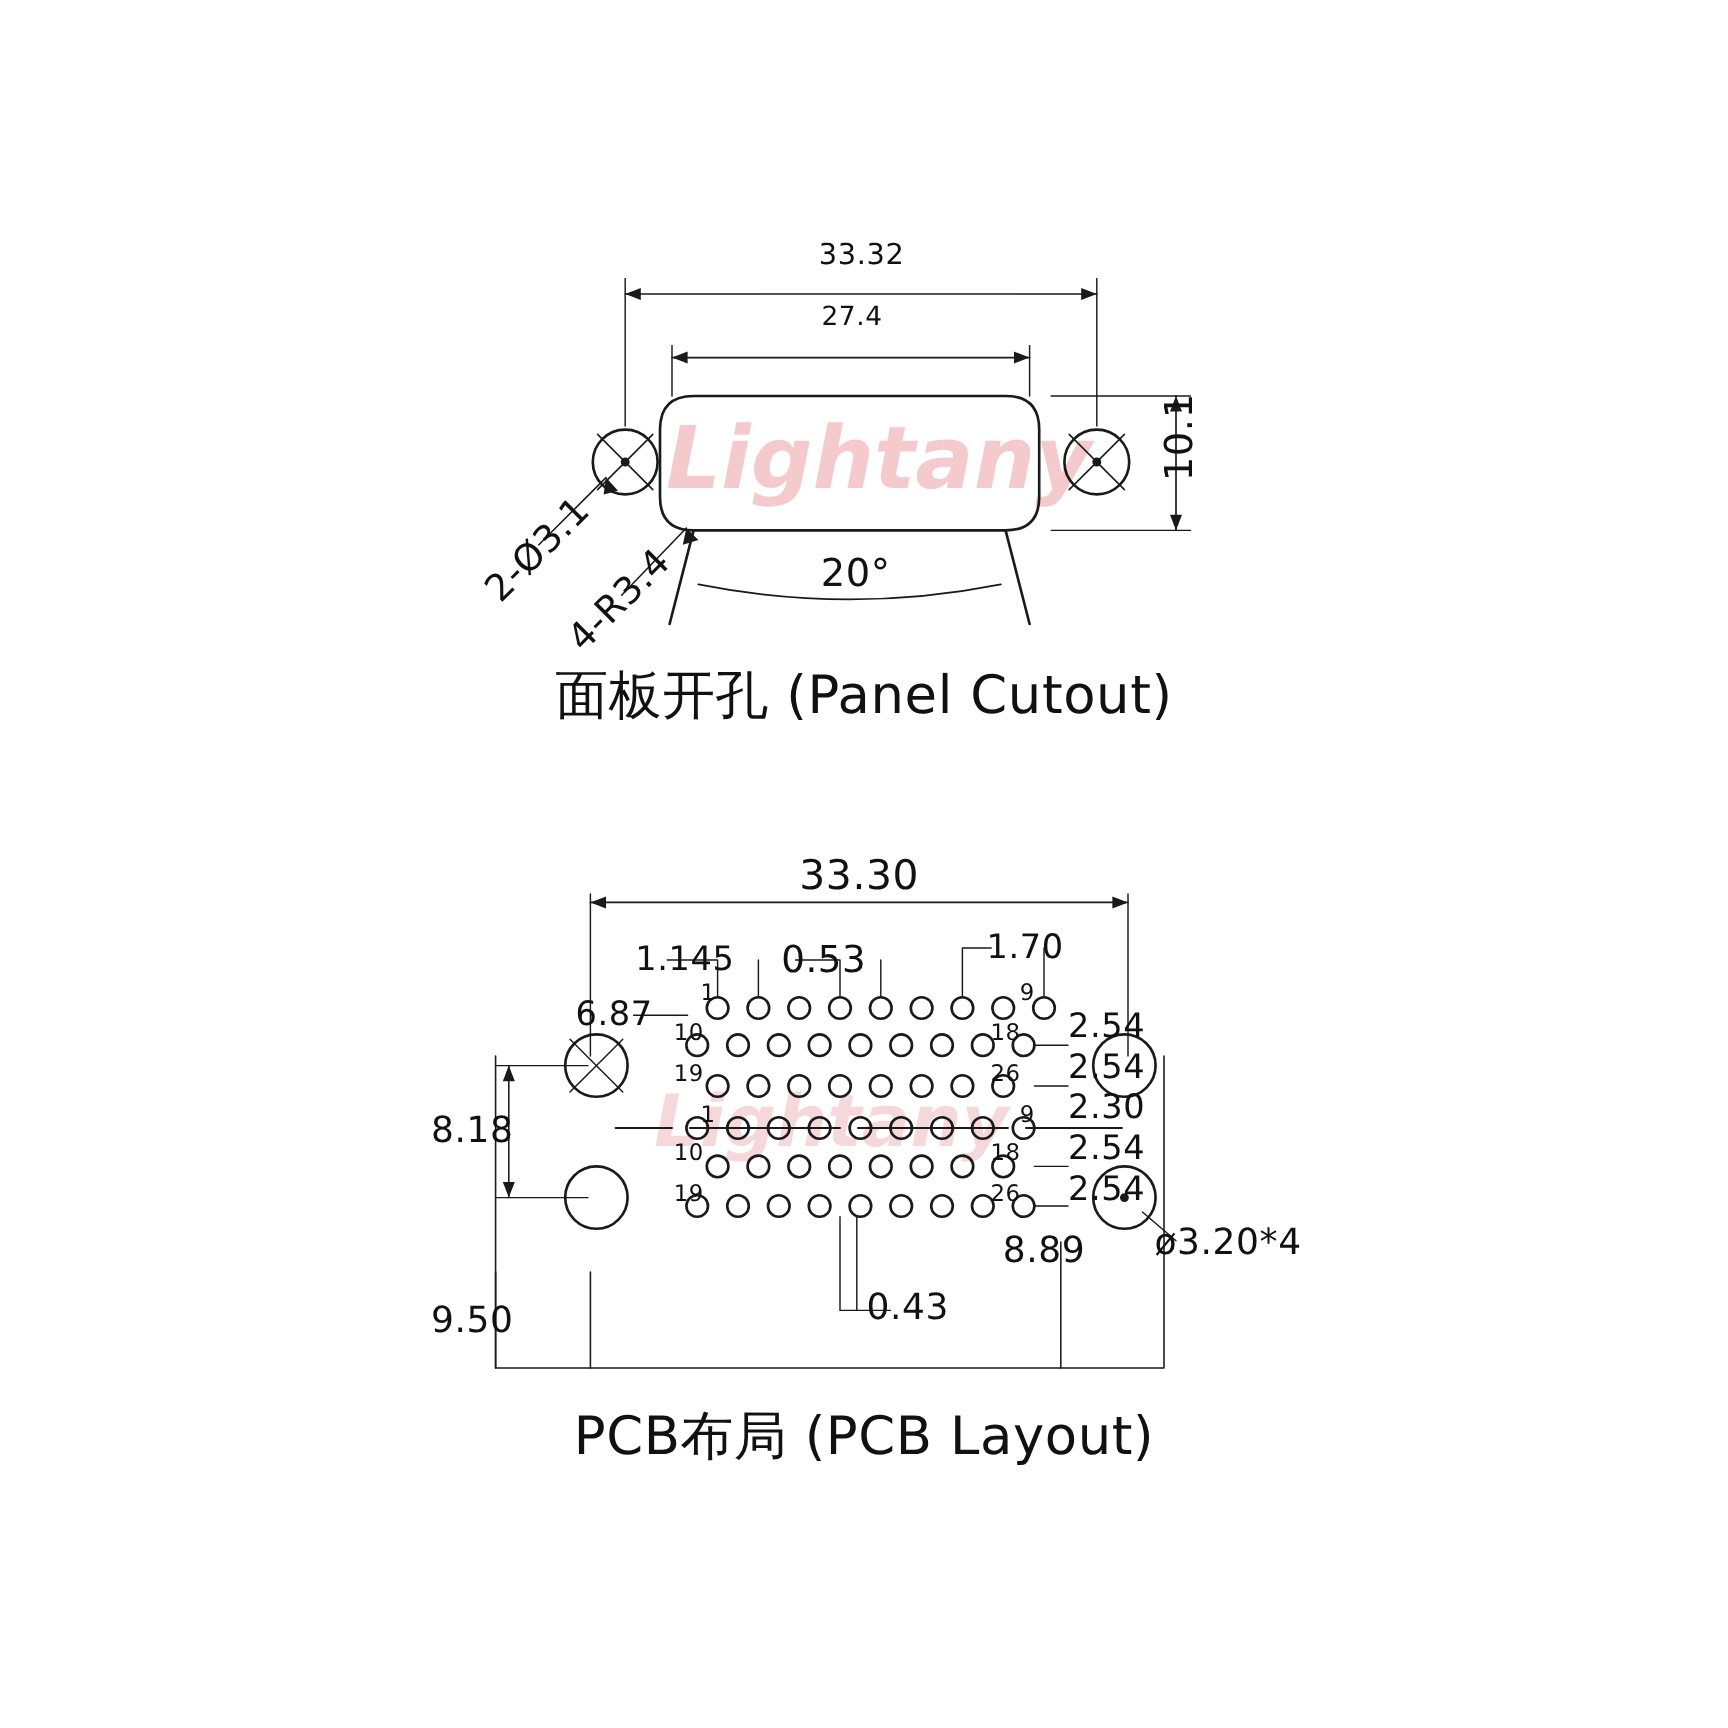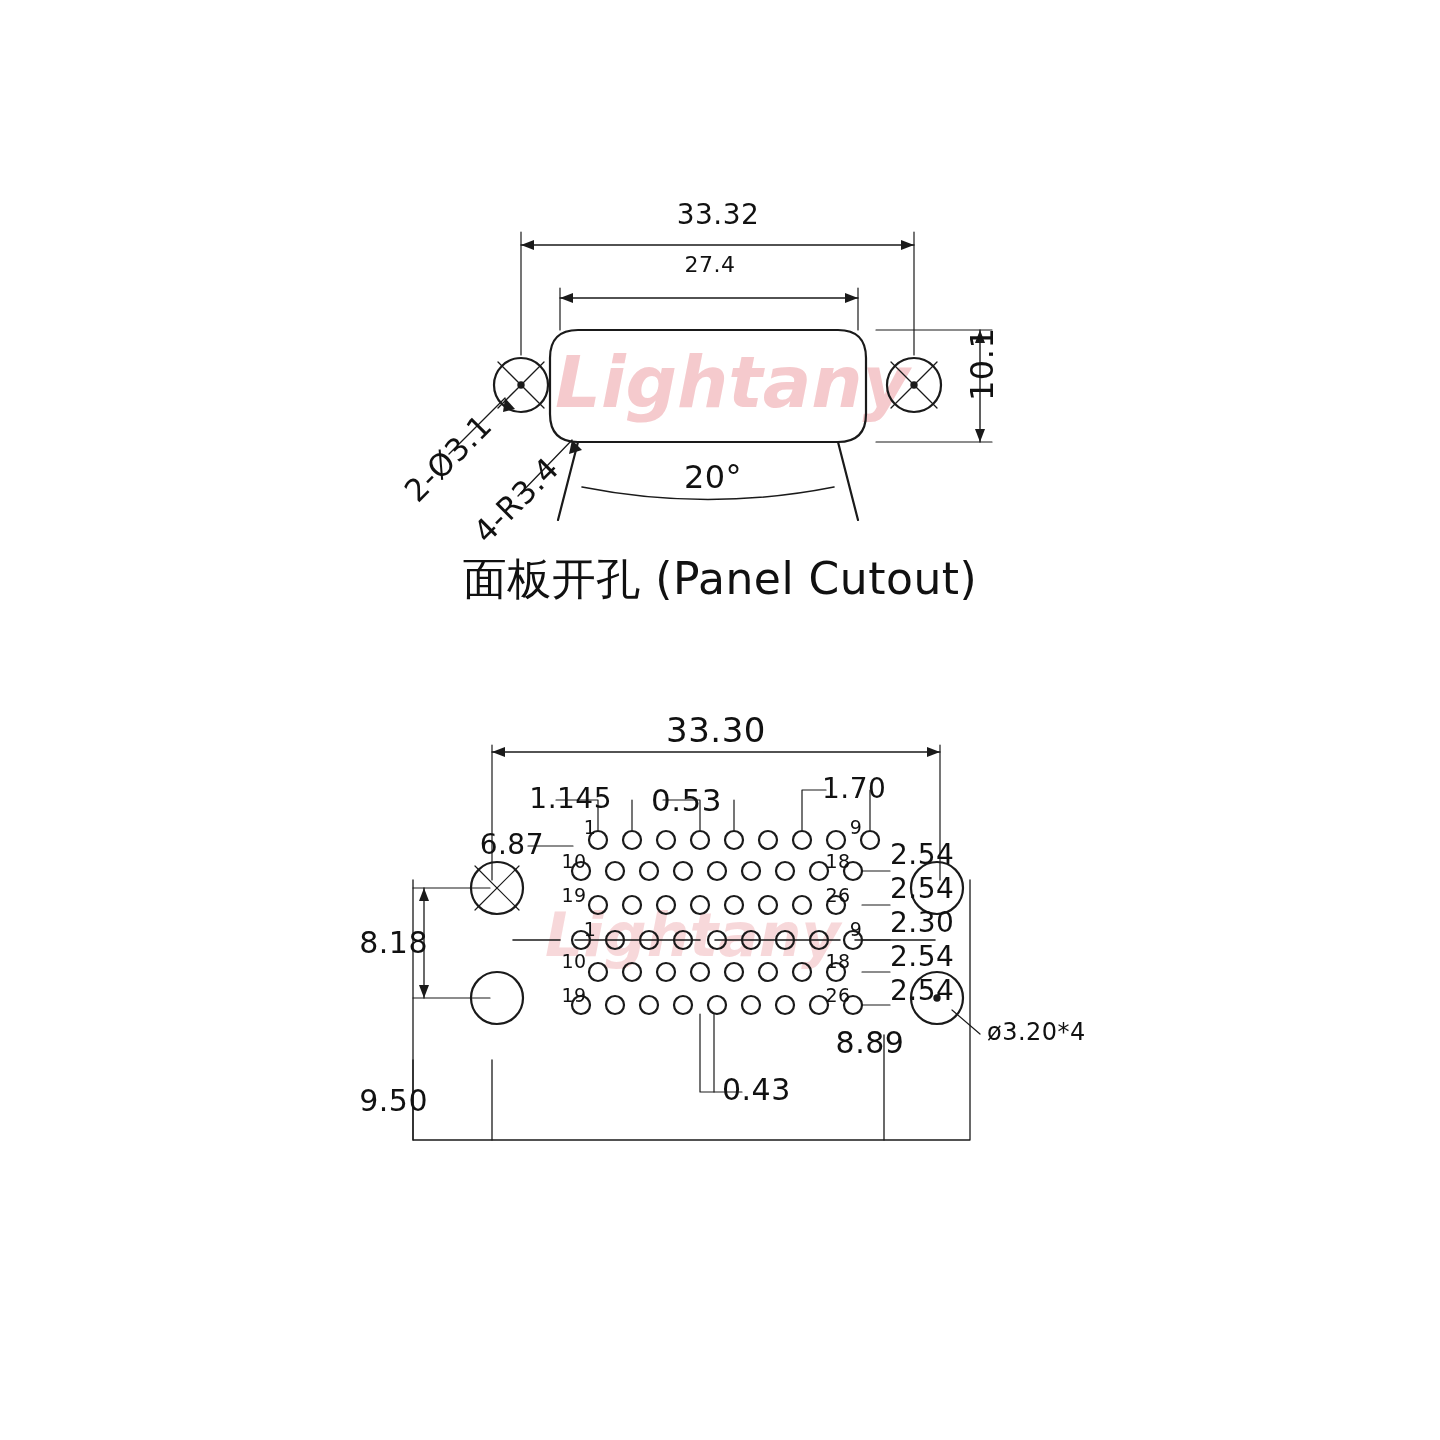--- a/index.html
+++ b/index.html
@@ -170,21 +170,21 @@
       <path d="M 424 998 l -5 -13 l 10 0 z" fill="#1a1a1a" stroke="none"></path>
 
       <path d="M 700 1014 L 700 1092 L 742 1092" stroke-width="1.2"></path>
       <path d="M 714 1014 L 714 1092" stroke-width="1.2"></path>
 
       <path d="M 952 1010 L 980 1034" stroke-width="1.2"></path>
 
     </g>
   </svg>
 
-  <div class="cap" style="left:648px;top:198px;width:140px;font-size:28px;">33.32</div>
+  <div class="cap" style="left:648px;top:198px;width:140px;font-size:24px;">33.32</div>
   <div class="cap" style="left:640px;top:252px;width:140px;font-size:22px;">27.4</div>
   <div class="cap" style="left:952px;top:352px;width:60px;font-size:32px;transform:rotate(-90deg);transform-origin:center;">10.1</div>
   <div class="cap" style="left:378px;top:440px;width:140px;font-size:31px;transform:rotate(-45deg);transform-origin:center;">2-Ø3.1</div>
   <div class="cap" style="left:446px;top:482px;width:140px;font-size:31px;transform:rotate(-45deg);transform-origin:center;">4-R3.4</div>
   <div class="cap" style="left:668px;top:458px;width:90px;font-size:32px;">20°</div>
 
   <div class="cap" style="left:340px;top:550px;width:760px;font-size:44px;">面板开孔 (Panel Cutout)</div>
 
   <div class="cap" style="left:646px;top:710px;width:140px;font-size:34px;">33.30</div>
 
@@ -197,30 +197,31 @@
   <div class="cap" style="left:860px;top:838px;width:90px;font-size:28px;text-align:left;padding-left:30px;">2.54</div>
   <div class="cap" style="left:860px;top:872px;width:90px;font-size:28px;text-align:left;padding-left:30px;">2.54</div>
   <div class="cap" style="left:860px;top:906px;width:90px;font-size:28px;text-align:left;padding-left:30px;">2.30</div>
   <div class="cap" style="left:860px;top:940px;width:90px;font-size:28px;text-align:left;padding-left:30px;">2.54</div>
   <div class="cap" style="left:860px;top:974px;width:90px;font-size:28px;text-align:left;padding-left:30px;">2.54</div>
 
   <div class="cap" style="left:338px;top:925px;width:90px;font-size:30px;text-align:right;">8.18</div>
   <div class="cap" style="left:338px;top:1040px;width:90px;font-size:30px;text-align:right;margin-top:43px;">9.50</div>
   <div class="cap" style="left:820px;top:1025px;width:100px;font-size:30px;">8.89</div>
   <div class="cap" style="left:722px;top:1072px;width:110px;font-size:30px;text-align:left;">0.43</div>
-  <div class="cap" style="left:962px;top:1018px;width:160px;font-size:24px;text-align:left;margin-left:25px;">ø3.20*4</div>
+  <div class="cap" style="left:962px;top:1018px;width:160px;font-size:30px;text-align:left;">ø3.20*4</div>
 
   <div class="cap" style="left:570px;top:816px;width:40px;font-size:19px;">1</div>
   <div class="cap" style="left:554px;top:850px;width:40px;font-size:19px;">10</div>
   <div class="cap" style="left:554px;top:884px;width:40px;font-size:19px;">19</div>
   <div class="cap" style="left:836px;top:816px;width:40px;font-size:19px;">9</div>
   <div class="cap" style="left:818px;top:850px;width:40px;font-size:19px;">18</div>
   <div class="cap" style="left:818px;top:884px;width:40px;font-size:19px;">26</div>
 
   <div class="cap" style="left:570px;top:918px;width:40px;font-size:19px;">1</div>
   <div class="cap" style="left:554px;top:950px;width:40px;font-size:19px;">10</div>
   <div class="cap" style="left:554px;top:984px;width:40px;font-size:19px;">19</div>
   <div class="cap" style="left:836px;top:918px;width:40px;font-size:19px;">9</div>
   <div class="cap" style="left:818px;top:950px;width:40px;font-size:19px;">18</div>
   <div class="cap" style="left:818px;top:984px;width:40px;font-size:19px;">26</div>
 
+  <div class="cap" style="left:340px;top:1168px;width:760px;font-size:44px;">PCB布局 (PCB Layout)</div>
 
 </div>
 
 </body></html>

